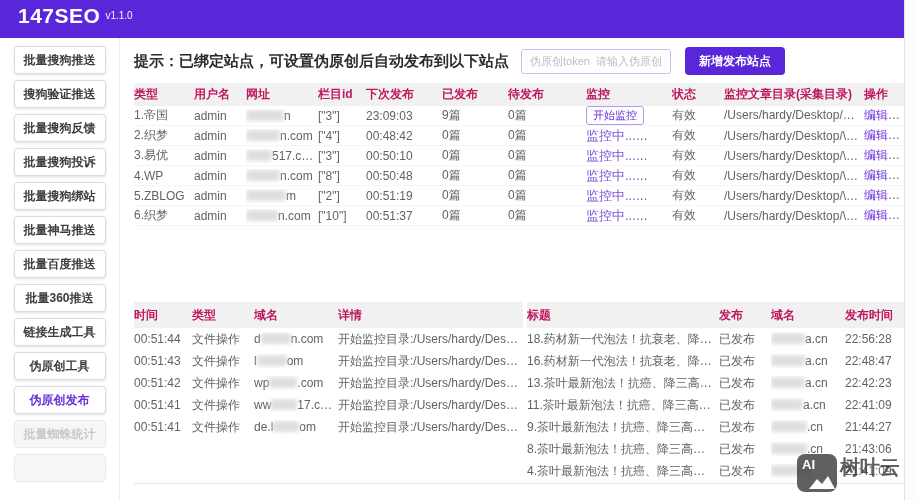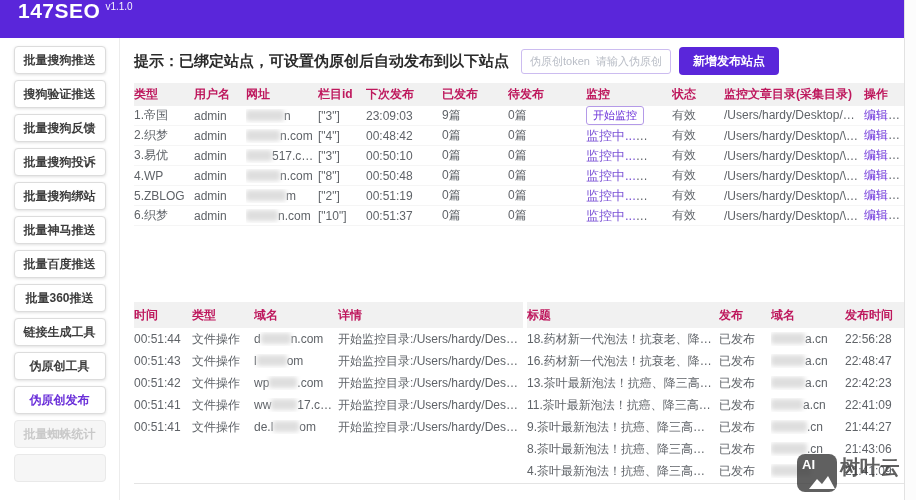--- a/index.html
+++ b/index.html
@@ -3,21 +3,21 @@
 <meta charset="utf-8">
 <style>
   * { margin:0; padding:0; box-sizing:border-box; }
   html,body { width:916px; height:500px; overflow:hidden; background:#fff;
     font-family:"Liberation Sans","DejaVu Sans",sans-serif; }
   #root { display:flex; width:916px; height:500px; }
   .app { width:905px; display:flex; flex-direction:column; border-right:1px solid #e2e2e2; }
   .strip { flex:1; background:#fcfcfc; }
 
   
-  .topbar { flex:0 0 38px; background:#5a26da; color:#fff; display:flex; align-items:flex-start; padding:0 0 7px 18px; }
+  .topbar { flex:0 0 38px; background:#5a26da; color:#fff; display:flex; align-items:center; padding:0 0 7px 18px; }
   .logo { font-size:21px; font-weight:700; letter-spacing:.5px; line-height:1; }
   .ver { font-size:10px; margin-left:5px; line-height:1.3; opacity:.95; }
 
   
   .bodywrap { flex:1; display:flex; overflow:hidden; }
   .sidebar { flex:0 0 120px; border-right:1px solid #ececec; padding-top:8px;
     display:flex; flex-direction:column; align-items:center; overflow:hidden; }
   .side-btn { flex:0 0 28px; width:92px; margin-bottom:6px; background:#fff; border:1px solid #dcdcdc;
     border-radius:4px; box-shadow:0 1px 3px rgba(0,0,0,.12); font-size:12px; font-weight:700; color:#3c3c3c;
     display:flex; align-items:center; justify-content:center; cursor:pointer; white-space:nowrap; }
@@ -25,21 +25,21 @@
   .side-btn.disabled { color:#c9c9c9; background:#f6f6f6; border-color:#e9e9e9; box-shadow:none; }
 
   .main { flex:1; position:relative; padding:8px 0 0 14px; overflow:hidden; }
 
   
   .hint-row { display:flex; align-items:center; height:30px; }
   .hint { font-size:15px; font-weight:700; color:#2b2b2b; }
   .token-input { margin-left:12px; width:150px; height:25px; border:1px solid #ccbcf0; border-radius:3px;
     font-size:11px; padding:0 8px; color:#606266; outline:none; }
   .token-input::placeholder { color:#b9bdc6; }
-  .add-btn { margin-left:8px; height:28px; background:#5a26da; color:#fff; border:none; border-radius:4px;
+  .add-btn { margin-left:14px; height:28px; background:#5a26da; color:#fff; border:none; border-radius:4px;
     font-size:12px; font-weight:700; padding:0 14px; cursor:pointer; }
 
   
   .t-head { display:flex; align-items:center; background:#f1f1f1; }
   .th { font-size:12px; font-weight:700; color:#be185d; white-space:nowrap; overflow:hidden; }
   .t-row { display:flex; align-items:center; font-size:12px; color:#5f6368; }
   .c { white-space:nowrap; overflow:hidden; text-overflow:ellipsis; padding-right:4px; }
 
   
   .t1 { margin-top:7px; width:771px; }

